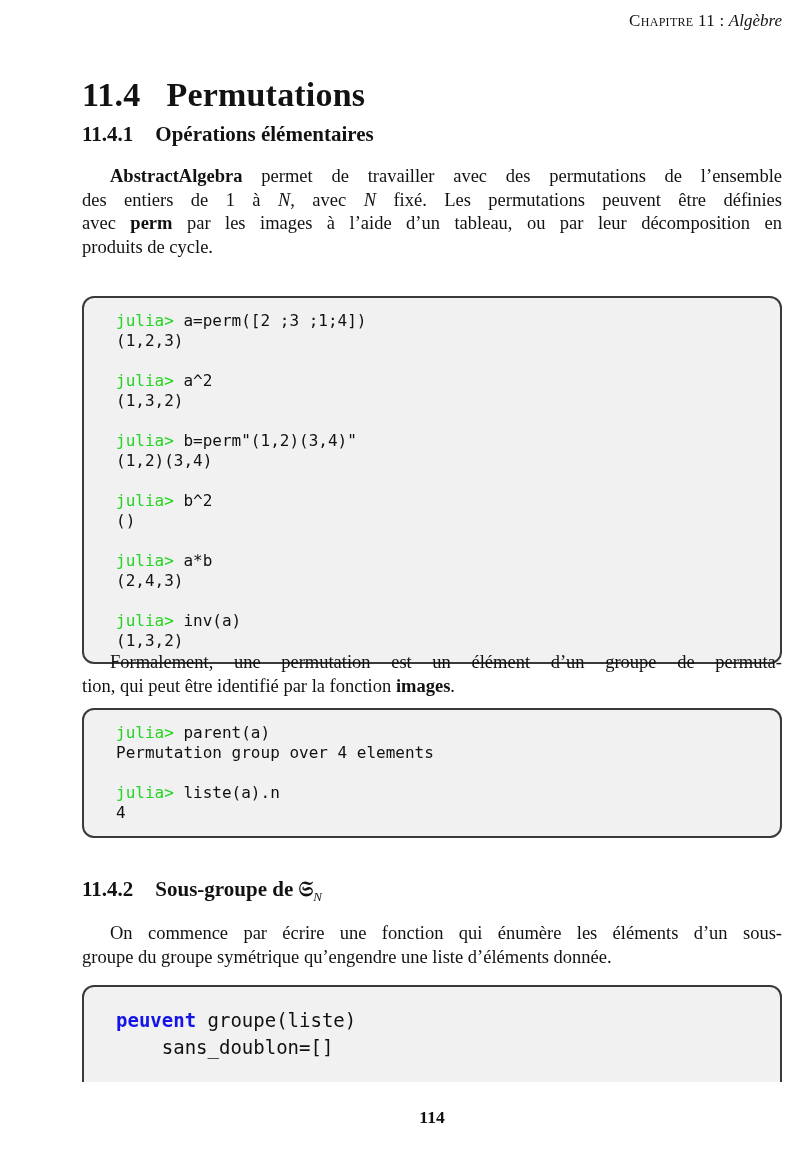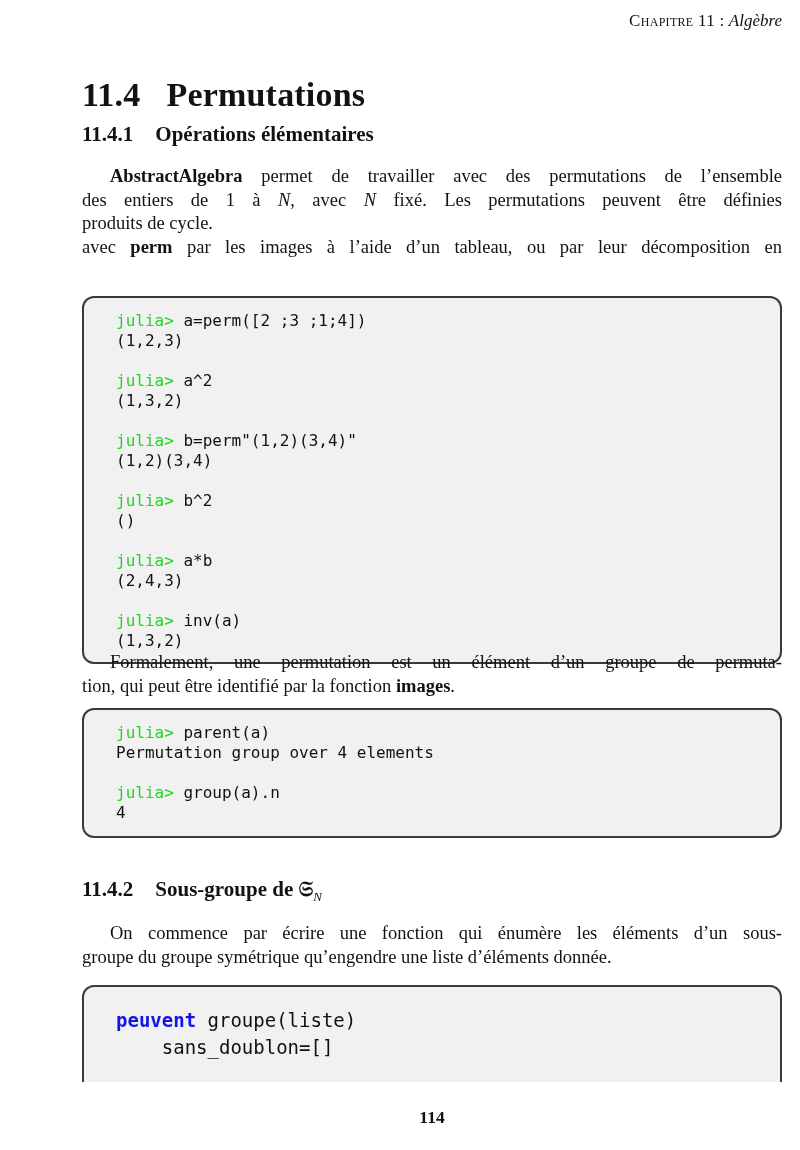--- a/index.html
+++ b/index.html
@@ -140,22 +140,22 @@
     <span class="hnum">11.4</span><span>Permutations</span>
   </div>
 
   <div class="h2 h2-1">
     <span class="hnum">11.4.1</span><span>Opérations élémentaires</span>
   </div>
 
   <div class="para p1">
       <div class="pline first"><b>AbstractAlgebra</b> permet de travailler avec des permutations de l’ensemble</div>
       <div class="pline">des entiers de 1 à <i>N</i>, avec <i>N</i> fixé. Les permutations peuvent être définies</div>
+      <div class="pline">avec <b>perm</b> par les images à l’aide d’un tableau, ou par leur décomposition en</div>
       <div class="pline last">produits de cycle.</div>
-      <div class="pline">avec <b>perm</b> par les images à l’aide d’un tableau, ou par leur décomposition en</div>
     </div>
 
   <div class="code-box box1">
       <div class="cline"><span class="prompt">julia&gt; </span><span>a=perm([2 ;3 ;1;4])</span></div>
       <div class="cline"><span>(1,2,3)</span></div>
       <div class="cline">&nbsp;</div>
       <div class="cline"><span class="prompt">julia&gt; </span><span>a^2</span></div>
       <div class="cline"><span>(1,3,2)</span></div>
       <div class="cline">&nbsp;</div>
       <div class="cline"><span class="prompt">julia&gt; </span><span>b=perm"(1,2)(3,4)"</span></div>
@@ -173,21 +173,21 @@
 
   <div class="para p2">
       <div class="pline first">Formalement, une permutation est un élément d’un groupe de permuta-</div>
       <div class="pline last">tion, qui peut être identifié par la fonction <b>images</b>.</div>
     </div>
 
   <div class="code-box box2">
       <div class="cline"><span class="prompt">julia&gt; </span><span>parent(a)</span></div>
       <div class="cline"><span>Permutation group over 4 elements</span></div>
       <div class="cline">&nbsp;</div>
-      <div class="cline"><span class="prompt">julia&gt; </span><span>group(a).n</span></div>
+      <div class="cline"><span class="prompt">julia&gt; </span><span>liste(a).n</span></div>
       <div class="cline"><span>4</span></div>
     </div>
 
   <div class="h2 h2-2">
     <span class="hnum">11.4.2</span><span>Sous-groupe de </span><span class="frak">𝔖</span><sub>N</sub>
   </div>
 
   <div class="para p3">
       <div class="pline first">On commence par écrire une fonction qui énumère les éléments d’un sous-</div>
       <div class="pline last">groupe du groupe symétrique qu’engendre une liste d’éléments donnée.</div>

